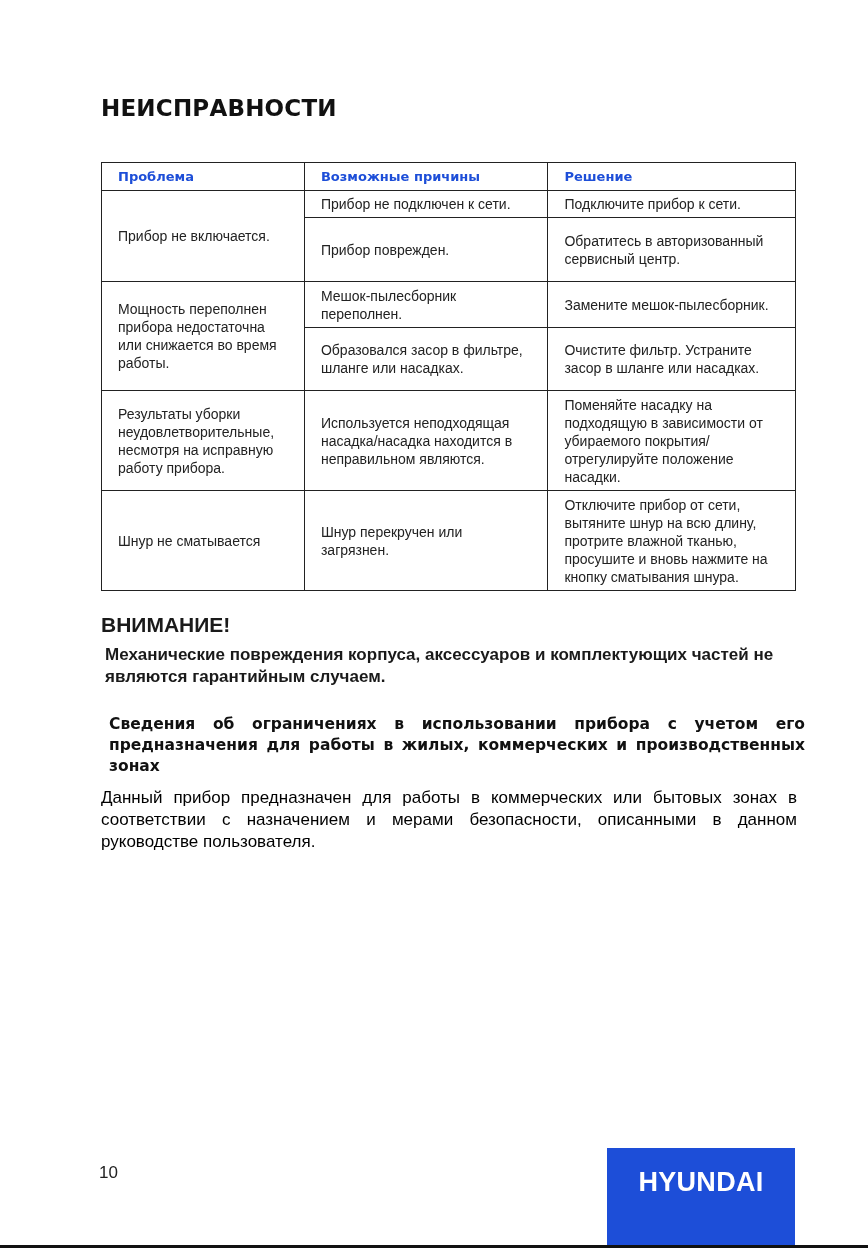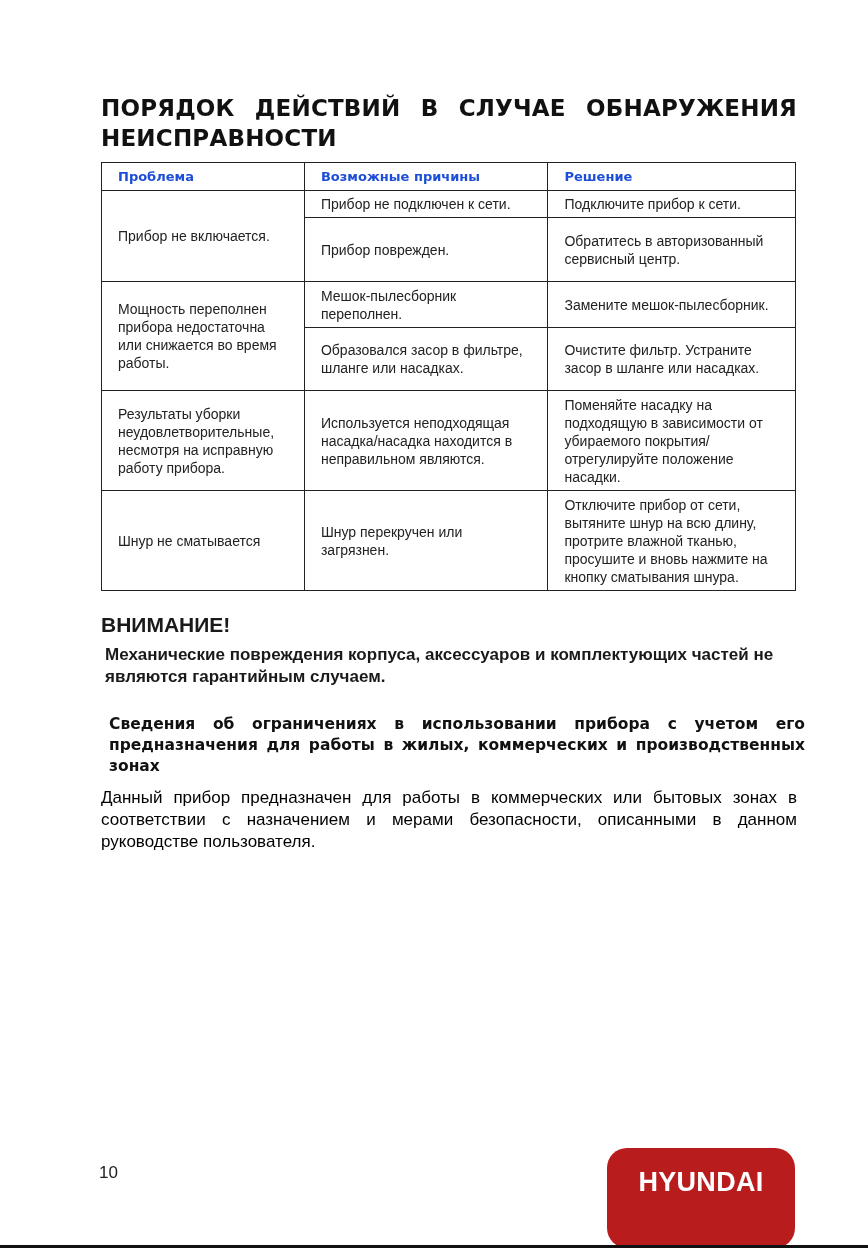--- a/index.html
+++ b/index.html
@@ -139,21 +139,20 @@
       top: 1245px;
       width: 868px;
       height: 3px;
       background: #111;
     }
   </style>
 </head>
 <body>
 
 <h1 class="page-title">
-  <span class="title-line">ПОРЯДОК ДЕЙСТВИЙ В СЛУЧАЕ ОБНАРУЖЕНИЯ</span>
   <span class="title-line last">НЕИСПРАВНОСТИ</span>
 </h1>
 
 <table class="trouble">
   <colgroup>
       <col class="c1">
       <col class="c2">
       <col class="c3">
     </colgroup>
   <thead>
@@ -200,17 +199,17 @@
 </table>
 
 <p class="attention-title">ВНИМАНИЕ!</p>
 <p class="attention-text">Механические повреждения корпуса, аксессуаров и комплектующих частей не являются гарантийным случаем.</p>
 
 <h2 class="limits-title">Сведения об ограничениях в использовании прибора с учетом его предназначения для работы в жилых, коммерческих и производственных зонах</h2>
 <p class="limits-text">Данный прибор предназначен для работы в коммерческих или бытовых зонах в соответствии с назначением и мерами безопасности, описанными в данном руководстве пользователя.</p>
 
 <div class="page-number">10</div>
 
-<div class="brand-box" style="background: #b91c1c; border-radius: 20px;">
+<div class="brand-box" style="background: #1d4ed8;">
   <div class="brand-logo">HYUNDAI</div>
 </div>
 
 <div class="bottom-rule"></div>
 
 </body></html>

